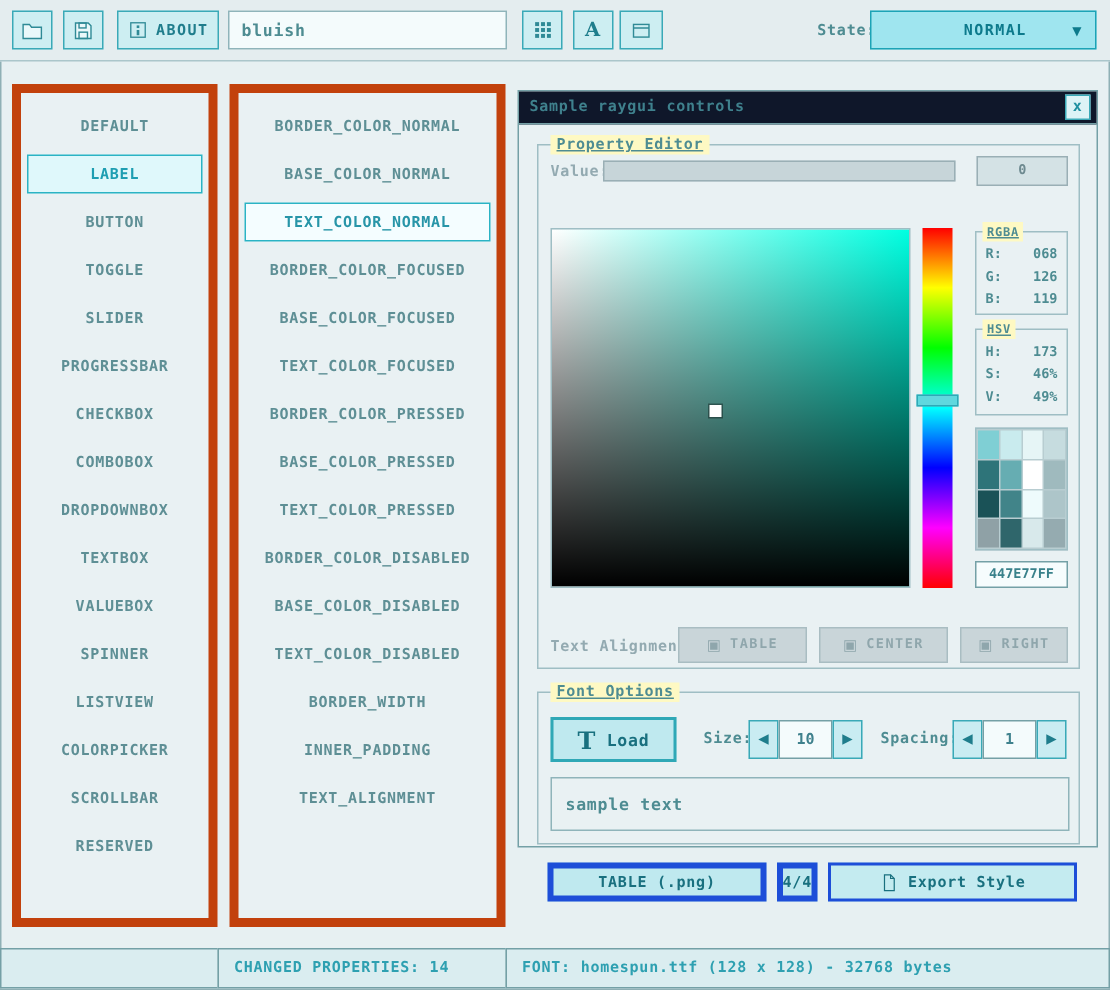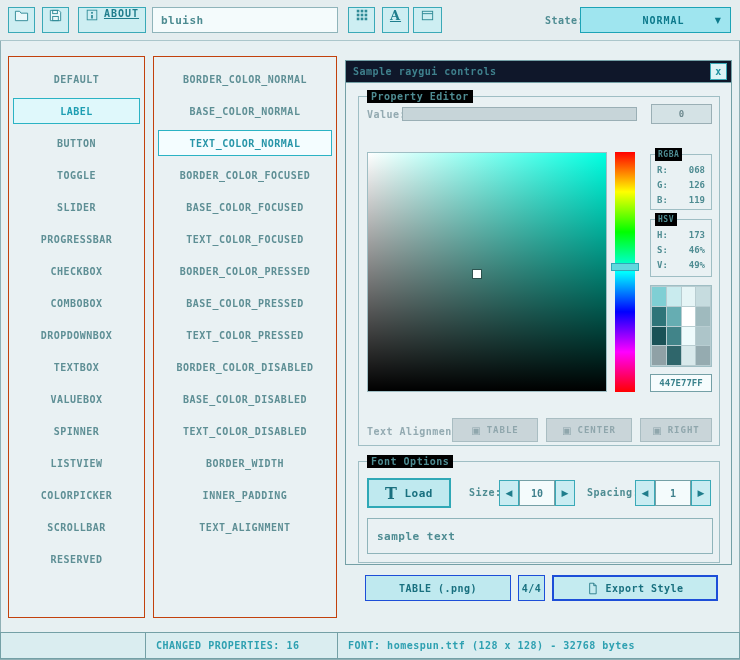--- a/index.html
+++ b/index.html
@@ -6,43 +6,43 @@
   html,body { background:#cfd8da; }
   .app {
     position:relative; width:740px; height:660px; overflow:hidden;
     background:#E7F0F2; font-family:"DejaVu Sans Mono", monospace;
     box-shadow: inset 0 0 0 1px #8FB0B5;
   }
   
   .toolbar { position:absolute; left:0; top:0; width:740px; height:41px;
     background:#E4EDEF; border-bottom:1px solid #ABC6CB; }
   .tb-btn { position:absolute; top:7px; height:26px; border:1px solid #3AA9B7;
-    background:#CDEEF2; color:#1F7D8C; display:flex; 
+    background:#CDEEF2; color:#1F7D8C; display:flex; align-items:center;
     justify-content:center; gap:5px; font:bold 10px "DejaVu Sans Mono", monospace;
-    letter-spacing:1px;text-decoration:underline; }
+    letter-spacing:1px; }
   .tb-open { left:8px; width:27px; }
   .tb-save { left:42px; width:27px; }
   .tb-about { left:78px; width:68px; }
   .tb-grid { left:348px; width:27px; }
   .tb-font { left:382px; width:27px; font-family:"DejaVu Serif", serif; font-size:13px; }
   .tb-window { left:413px; width:29px; }
   .name-input { position:absolute; left:152px; top:7px; width:186px; height:26px;
     border:1px solid #8FB4BA; background:#F4FBFC; color:#4E8C92;
     font:bold 11px "DejaVu Sans Mono", monospace; padding-left:8px; letter-spacing:0.5px; }
   .state-label { position:absolute; left:516px; top:7px; width:68px; height:26px;
     display:flex; align-items:center; justify-content:flex-end;
     font:bold 10px "DejaVu Sans Mono", monospace; color:#4E8C92; letter-spacing:0.5px; }
   .state-dd { position:absolute; left:580px; top:7px; width:151px; height:26px;
     border:1px solid #1CA3B6; background:#9FE5EF; color:#0D7A8C;
     display:flex; align-items:center; justify-content:center;
     font:bold 10px "DejaVu Sans Mono", monospace; letter-spacing:1px;padding-left:16px; }
   .state-dd .arrow { position:absolute; right:8px; top:8px; font-size:8px;
     font-family:"DejaVu Sans", sans-serif; color:#0D7A8C; }
   
-  .panel { position:absolute; top:56px; height:562px; border:1px solid #c2410c;
+  .panel { position:absolute; top:56px; height:562px; border:6px solid #c2410c;
     background:#E9F1F3; padding-top:6px;text-align:right; }
   .panel.controls { left:8px;  width:137px; }
   .panel.props    { left:153px; width:184px; }
   .list-item { height:32px; margin:0 4px; display:flex; align-items:center;
     justify-content:center; font:bold 10px "DejaVu Sans Mono", monospace;
     letter-spacing:0.5px; color:#5E8F95; }
   .panel.controls .list-item.selected { height:26px; margin:3px 4px;
     background:#DFF8FB; border:1px solid #2BB3C4; color:#1E9EB2; }
   .panel.props .list-item.selected { height:26px; margin:3px 4px;
     background:#F4FDFF; border:1px solid #2BB3C4; color:#2795A8; }
@@ -51,23 +51,23 @@
     border:1px solid #74A0A6; background:#E9F1F3; }
   .titlebar { position:relative; height:22px; background:#0f172a;
     border-bottom:1px solid #74A0A6; display:flex; align-items:center;
     padding:0 7px; font:bold 10px "DejaVu Sans Mono", monospace;
     color:#3F818D; letter-spacing:0.5px; }
   .close-btn { position:absolute; top:2px; right:4px; width:17px; height:17px;
     border:1px solid #3AA9B7; background:#DDF3F6; color:#2090A0;
     display:flex; align-items:center; justify-content:center;
     font:bold 10px "DejaVu Sans Mono", monospace; }
   .groupbox { position:absolute; border:1px solid #9FBEC4; }
-  .gb-label { position:absolute; top:-7px; left:8px; background:#000000;
+  .gb-label { position:absolute; top:-7px; left:8px; background:#fef9c3;
     padding:0 4px; font:bold 10px "DejaVu Sans Mono", monospace;
-    color:#4E8C92; letter-spacing:0.5px; line-height:13px; }
+    color:#4E8C92; letter-spacing:0.5px; line-height:13px;text-decoration:underline; }
   .pe { left:12px; top:35px; width:362px; height:350px; }
   .fo { left:12px; top:400px; width:362px; height:102px; }
   
   .value-label { position:absolute; left:8px; top:12px;
     font:bold 10px "DejaVu Sans Mono", monospace; color:#93AAB1; letter-spacing:0.5px; }
   .value-slider { position:absolute; left:43px; top:10px; width:235px; height:14px;
     border:1px solid #9AAFB5; background:#C7D5D9; }
   .value-box { position:absolute; left:292px; top:7px; width:61px; height:20px;
     border:1px solid #9AAFB5; background:#D4E2E5; color:#6E8A90;
     display:flex; align-items:center; justify-content:center;
@@ -119,21 +119,21 @@
   .spin-val { position:absolute; top:18px; width:36px; height:26px;
     border:1px solid #74A0A6; background:#F4FBFC; color:#3F818D;
     display:flex; align-items:center; justify-content:center;
     font:bold 10px "DejaVu Sans Mono", monospace; }
   .size-left { left:140px; } .size-val { left:160px; } .size-right { left:196px; }
   .spc-left { left:276px; } .spc-val { left:296px; } .spc-right { left:332px; }
   .sample-box { position:absolute; left:8px; top:56px; width:346px; height:36px;
     border:1px solid #8FB4BA; display:flex; align-items:center; padding-left:9px;
     font:bold 11px "DejaVu Sans Mono", monospace; color:#4E8C92; letter-spacing:0.5px; }
   
-  .exp-btn { position:absolute; top:575px; height:26px; border:1px solid #1d4ed8;
+  .exp-btn { position:absolute; top:575px; height:26px; border:4px solid #1d4ed8;
     background:#BFE9EF; color:#19707F; display:flex; align-items:center;
     justify-content:center; gap:6px; font:bold 10px "DejaVu Sans Mono", monospace;
     letter-spacing:0.5px; }
   .table-btn { left:365px; width:146px; }
   .pages-btn { left:518px; width:27px; }
   .export-btn { left:552px; width:166px; border-width:2px; background:#C4EBF0; }
   
   .status-cell { position:absolute; top:632px; height:27px; border:1px solid #74A0A6;
     background:#DAEDF0; display:flex; align-items:center; padding-left:10px;
     font:bold 10px "DejaVu Sans Mono", monospace; color:#2EA0B1; letter-spacing:0.5px; }
@@ -372,16 +372,16 @@
     <span class="icon">
       <svg width="13" height="13" viewBox="0 0 16 16">
           <path d="M4.5 1.5h5l3 3v10h-8z" fill="none" stroke="#19707F"></path>
           <path d="M9.5 1.5v3h3" fill="none" stroke="#19707F"></path>
         </svg>
     </span>
     <span>Export Style</span>
   </div>
 
   <div class="status-cell sc1"></div>
-  <div class="status-cell sc2">CHANGED PROPERTIES: 16</div>
+  <div class="status-cell sc2">CHANGED PROPERTIES: 14</div>
   <div class="status-cell sc3">FONT: homespun.ttf (128 x 128) - 32768 bytes</div>
 
 </div>
 
 </body></html>

